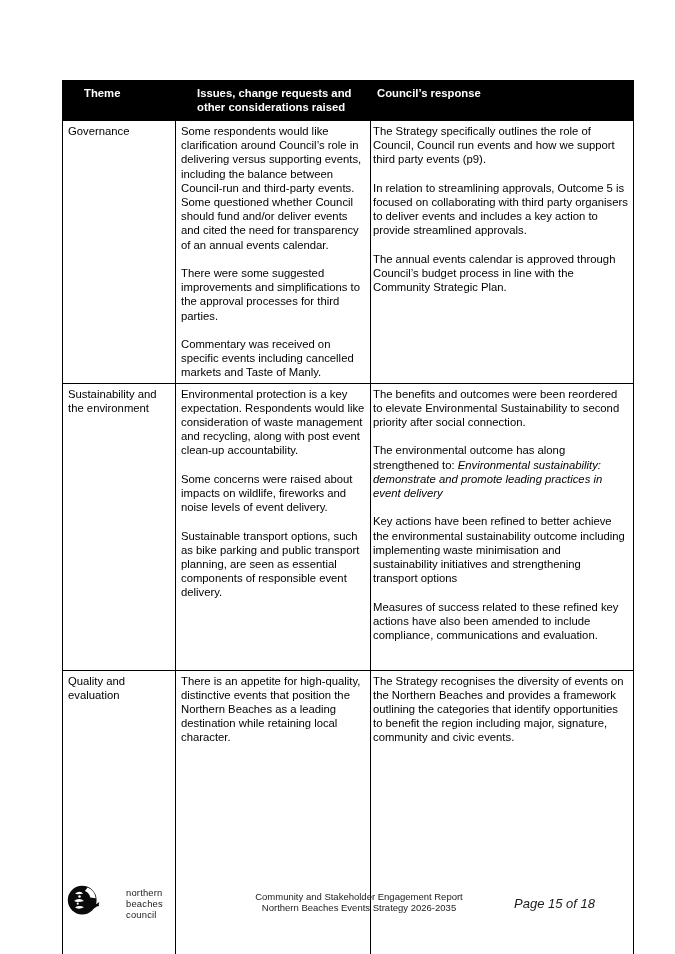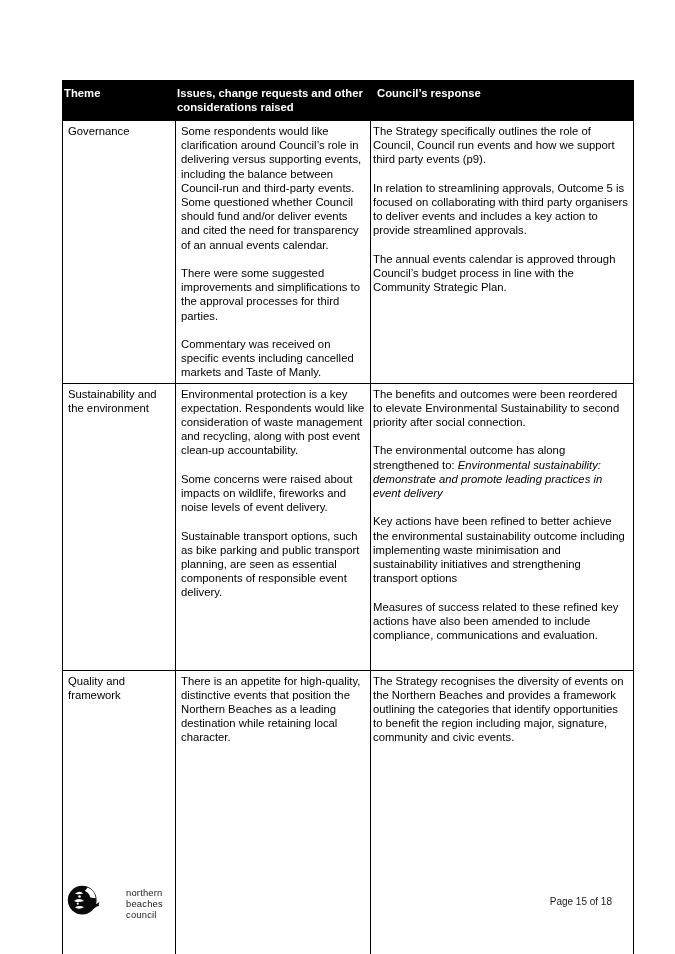--- a/index.html
+++ b/index.html
@@ -32,21 +32,21 @@
 
   table.report th {
     background: #000000;
     color: #ffffff;
     font-size: 11.3px;
     line-height: 14.2px;
     font-weight: bold;
     text-align: left;
     vertical-align: top;
     border: 1px solid #000000;
-    padding: 5px 4px 4px 1px;
+    padding: 5px 4px 4px 21px;
     height: 40px;
     box-sizing: border-box;
   }
   table.report th.h-response { padding-left: 6px; margin-left: 20px; }
 
   table.report td {
     border: 1px solid #000000;
     vertical-align: top;
     font-size: 11.3px;
     line-height: 14.2px;
@@ -86,24 +86,25 @@
     left: 200px;
     width: 318px;
     top: 891px;
     text-align: center;
     font-size: 9.5px;
     line-height: 11px;
     color: #1a1a1a;
   }
   .footer-page {
     position: absolute;
-    right: 63px;
+    right: 80px;
     top: 896px;
-    font-size: 10px;
+    font-size: 13px;
     color: #1a1a1a;
+    font-style: italic;
   }
 </style>
 </head>
 <body>
 
 <div class="page">
 
   <table class="report">
     <colgroup>
       <col class="c-theme">
@@ -144,21 +145,21 @@
           </td>
           <td class="response-cell">
             <p><span>The benefits and outcomes were been reordered to elevate Environmental Sustainability to second priority after social connection.</span></p>
             <p><span>The environmental outcome has along strengthened to: </span><em>Environmental sustainability: demonstrate and promote leading practices in event delivery</em></p>
             <p><span>Key actions have been refined to better achieve the environmental sustainability outcome including implementing waste minimisation and sustainability initiatives and strengthening transport options</span></p>
             <p><span>Measures of success related to these refined key actions have also been amended to include compliance, communications and evaluation.</span></p>
           </td>
         </tr>
         <tr>
           <td class="theme-cell">
-            <p><span>Quality and framework</span></p>
+            <p><span>Quality and evaluation</span></p>
           </td>
           <td class="issues-cell">
             <p><span>There is an appetite for high-quality, distinctive events that position the Northern Beaches as a leading destination while retaining local character.</span></p>
           </td>
           <td class="response-cell">
             <p><span>The Strategy recognises the diversity of events on the Northern Beaches and provides a framework outlining the categories that identify opportunities to benefit the region including major, signature, community and civic events.</span></p>
           </td>
         </tr>
       </tbody>
   </table>
@@ -178,16 +179,20 @@
         <circle cx="13" cy="23" r="1.2" fill="#ffffff"></circle>
       </svg>
     </span>
     <div class="footer-logo-text">
       <div>northern</div>
       <div>beaches</div>
       <div>council</div>
     </div>
   </div>
 
+  <div class="footer-center">
+    <div>Community and Stakeholder Engagement Report</div>
+    <div>Northern Beaches Events Strategy 2026-2035</div>
+  </div>
 
   <div class="footer-page">Page 15 of 18</div>
 
 </div>
 
 </body></html>

